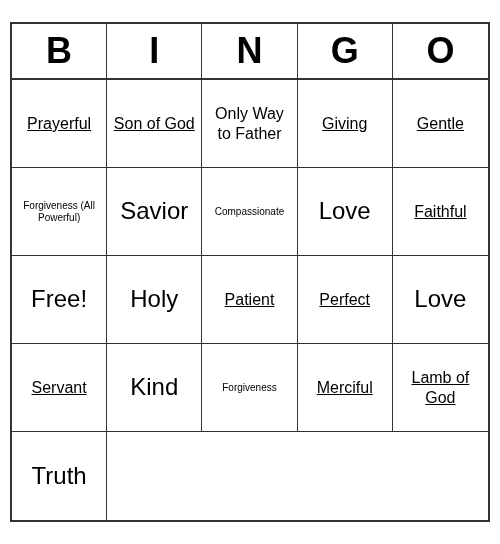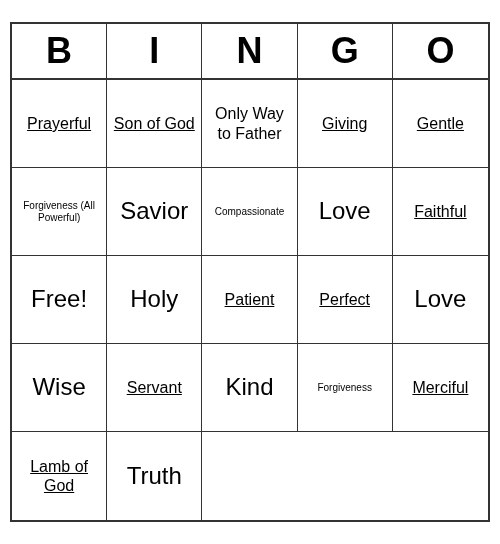--- a/index.html
+++ b/index.html
@@ -139,23 +139,20 @@
       <div class="bingo-cell">
         <span class="cell-text size-medium">Patient</span>
       </div>
       <div class="bingo-cell">
         <span class="cell-text size-medium">Perfect</span>
       </div>
       <div class="bingo-cell">
         <span class="cell-text size-large">Love</span>
       </div>
       <div class="bingo-cell">
-        <span class="cell-text size-large">Wise</span>
-      </div>
-      <div class="bingo-cell">
         <span class="cell-text size-medium">Servant</span>
       </div>
       <div class="bingo-cell">
         <span class="cell-text size-large">Kind</span>
       </div>
       <div class="bingo-cell">
         <span class="cell-text size-xsmall">Forgiveness</span>
       </div>
       <div class="bingo-cell">
         <span class="cell-text size-medium">Merciful</span>

